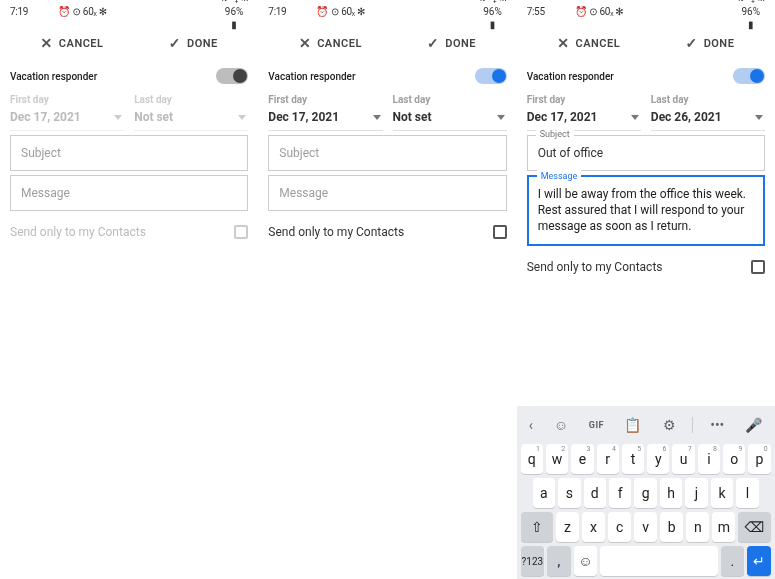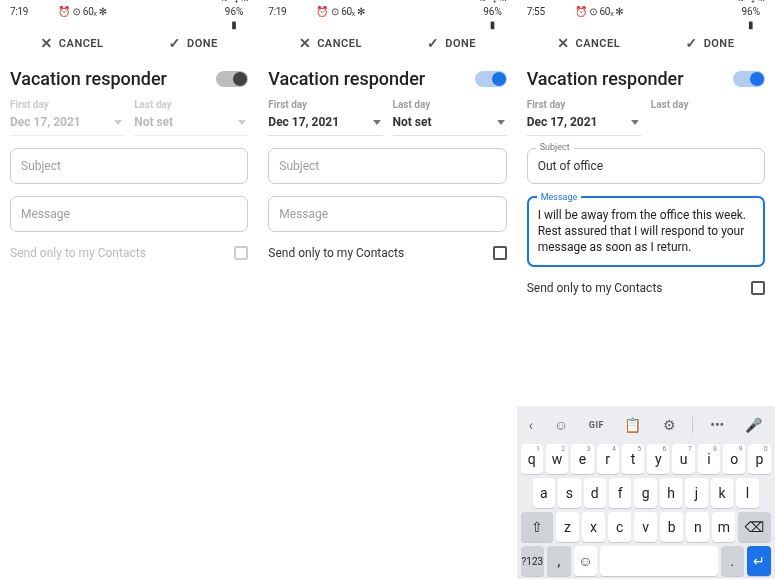--- a/index.html
+++ b/index.html
@@ -51,21 +51,21 @@
   .section {
     padding: 0 10px;
   }
   .hdr-row {
     display: flex;
     align-items: center;
     justify-content: space-between;
     padding: 4px 0 4px 0;
   }
   .hdr-title {
-    font-size: 18px;
+    font-size: 10px;
     font-weight: 500;
     color: #222;
   }
   .toggle {
     width: 32px;
     height: 16px;
     border-radius: 10px;
     position: relative;
     cursor: pointer;
   }
@@ -108,23 +108,23 @@
     border-right: 4px solid transparent;
     border-top: 5px solid #777;
   }
   .date-field.muted { color: #aaa; }
   .date-col.muted .date-label { color: #ccc; }
   .date-col.muted .date-field { border-bottom-color: #eee; }
   .date-col.muted .caret { border-top-color: #ccc; }
   .date-field.muted { color: #bbb; }
   .input-box {
     border: 1px solid #ccc;
-    border-radius: 7px;
+    border-radius: 0;
     padding: 10px 10px;
-    margin-top: 12px;
+    margin-top: 4px;
     font-size: 12px;
     color: #333;
     position: relative;
   }
   .input-box.placeholder { color: #9e9e9e; }
   .input-box.focused { border: 2px solid #1a73e8; padding: 9px 9px; }
   .float-label {
     position: absolute;
     top: -7px;
     left: 8px;
@@ -347,20 +347,24 @@
     <div class="dates-row">
       <div class="date-col">
         <div class="date-label">First day</div>
         <div class="date-field">
             <span>Dec 17, 2021</span>
             <span class="caret"></span>
           </div>
       </div>
       <div class="date-col">
         <div class="date-label">Last day</div>
+        <div class="date-field">
+            <span>Dec 26, 2021</span>
+            <span class="caret"></span>
+          </div>
       </div>
     </div>
     <div class="input-box">
       <span class="float-label plain">Subject</span>
       <span>Out of office</span>
     </div>
     <div class="input-box focused msg-box">
       <span class="float-label">Message</span>
       <span>I will be away from the office this week. Rest assured that I will respond to your message as soon as I return.</span>
     </div>

